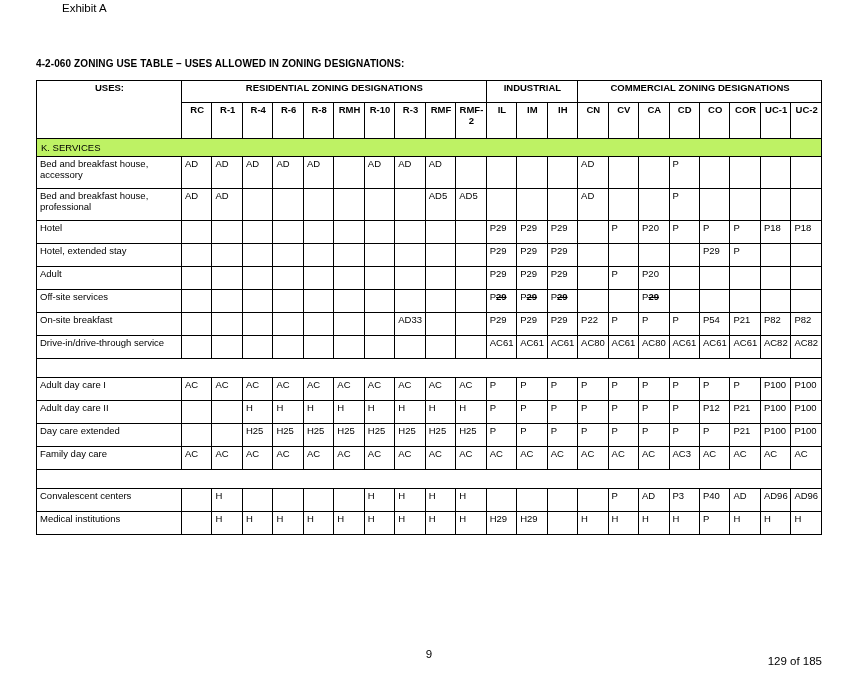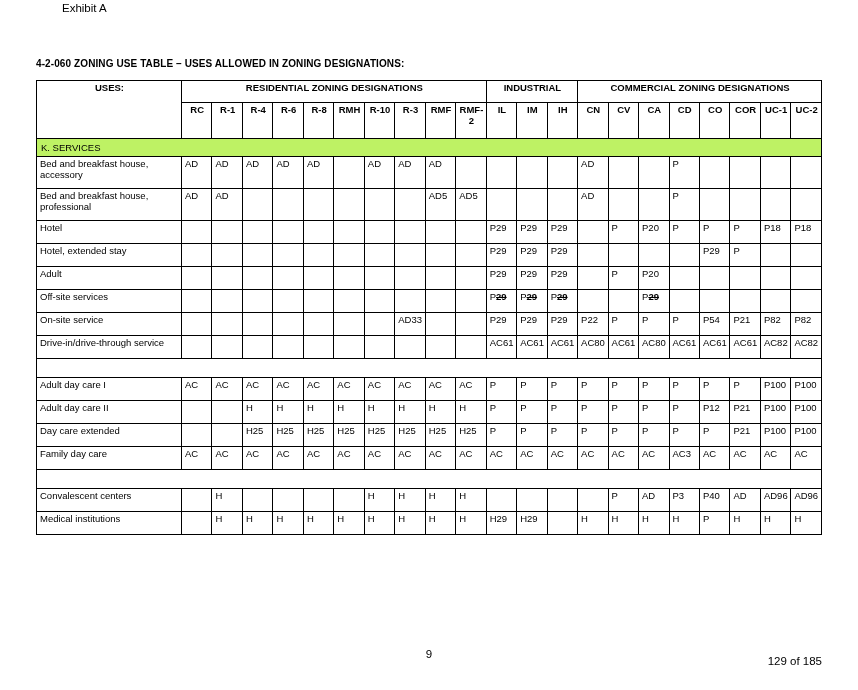--- a/index.html
+++ b/index.html
@@ -239,21 +239,21 @@
         <td></td>
         <td></td>
         <td><span>P</span><span class="strike">29</span><span class="under">41</span></td>
         <td></td>
         <td></td>
         <td></td>
         <td></td>
         <td></td>
       </tr>
       <tr class="data-row">
-        <td class="use-cell">On-site service</td>
+        <td class="use-cell">On-site breakfast</td>
         <td></td>
         <td></td>
         <td></td>
         <td></td>
         <td></td>
         <td></td>
         <td></td>
         <td>AD33</td>
         <td></td>
         <td></td>

